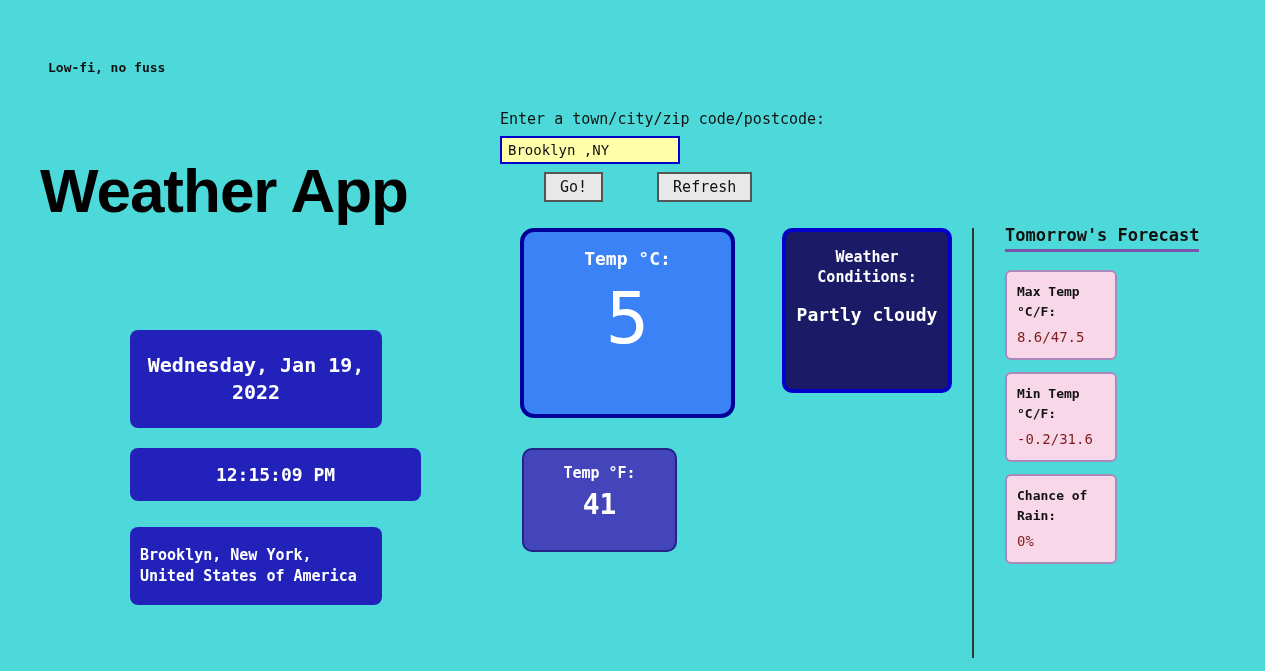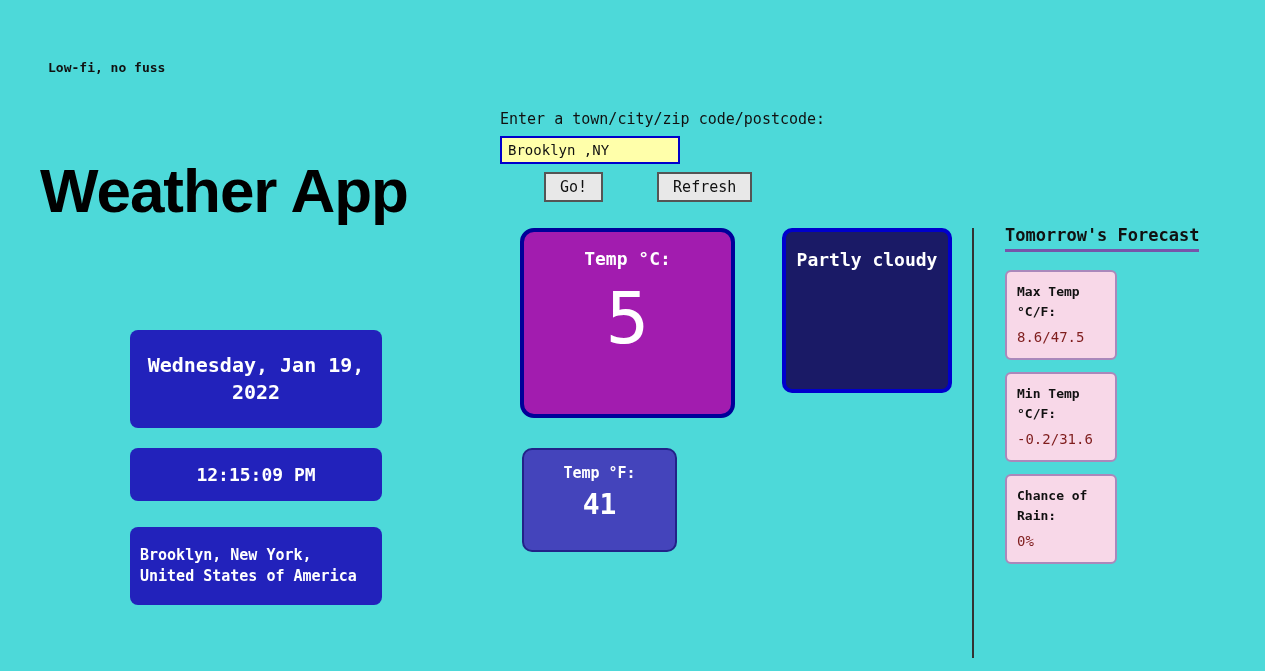--- a/index.html
+++ b/index.html
@@ -44,21 +44,21 @@
       font-weight: bold;
       text-align: center;
       padding: 22px 10px;
       line-height: 1.35;
       margin-top: 22px;
     }
     .info-time {
       position: absolute;
       top: 448px;
       left: 130px;
-      width: 252px;
+      width: 291px;
       background: #2222bb;
       border-radius: 8px;
       color: white;
       font-family: monospace;
       font-size: 18px;
       font-weight: bold;
       text-align: center;
       padding: 16px 10px;
     }
     .info-location {
@@ -126,21 +126,21 @@
       background: #333;
     }
 
     
     .temp-c-box {
       position: absolute;
       top: 228px;
       left: 520px;
       width: 215px;
       height: 190px;
-      background: #a21caf;
+      background: #3b82f6;
       border: 4px solid #000099;
       border-radius: 14px;
       color: white;
       font-family: monospace;
       text-align: center;
       padding: 16px 10px;
     }
     .temp-c-label {
       font-size: 18px;
       font-weight: bold;
@@ -268,20 +268,21 @@
   <div class="temp-c-label">Temp °C:</div>
   <div class="temp-c-value">5</div>
 </div>
 
 <div class="temp-f-box">
   <div class="temp-f-label">Temp °F:</div>
   <div class="temp-f-value">41</div>
 </div>
 
 <div class="weather-cond-box">
+  <div class="weather-cond-title">Weather Conditions:</div>
   <div class="weather-cond-value">Partly cloudy</div>
 </div>
 
 <div class="divider"></div>
 
 <div class="tomorrow-section">
   <div class="tomorrow-title">Tomorrow's Forecast</div>
 
   <div class="forecast-card">
     <span class="card-label">Max Temp °C/F:</span>

